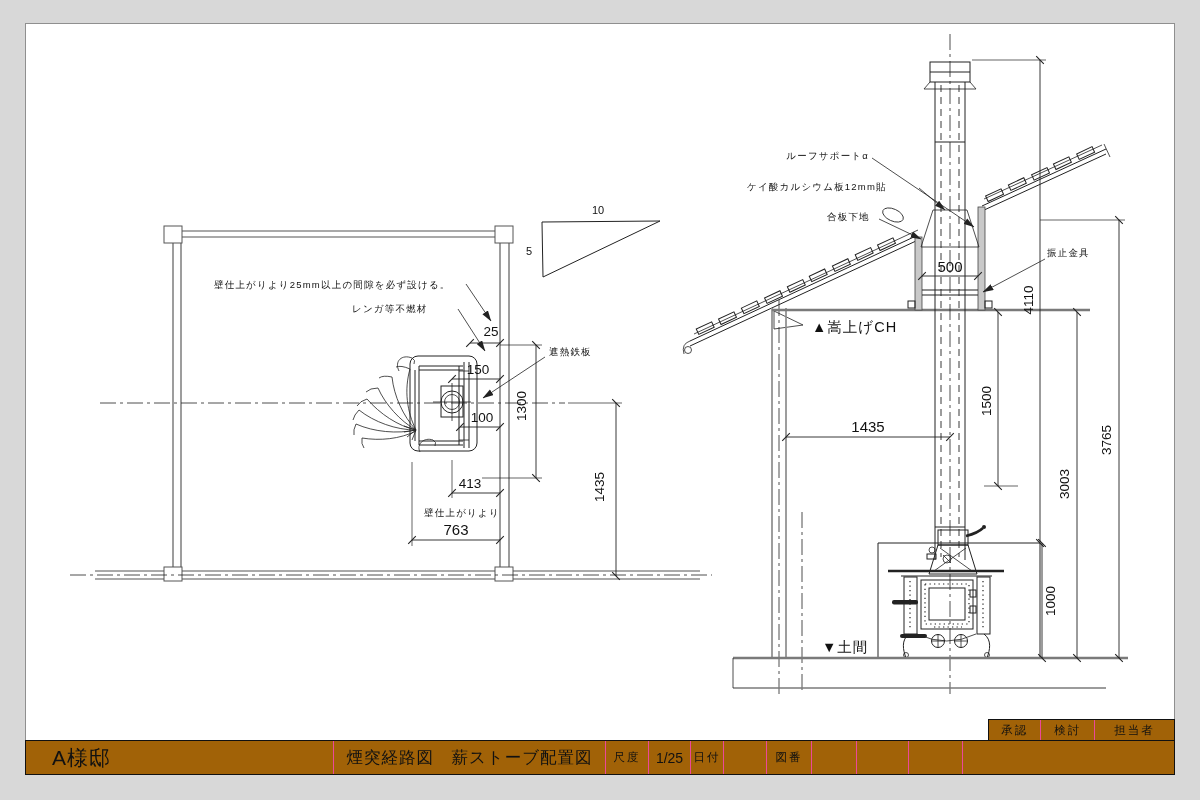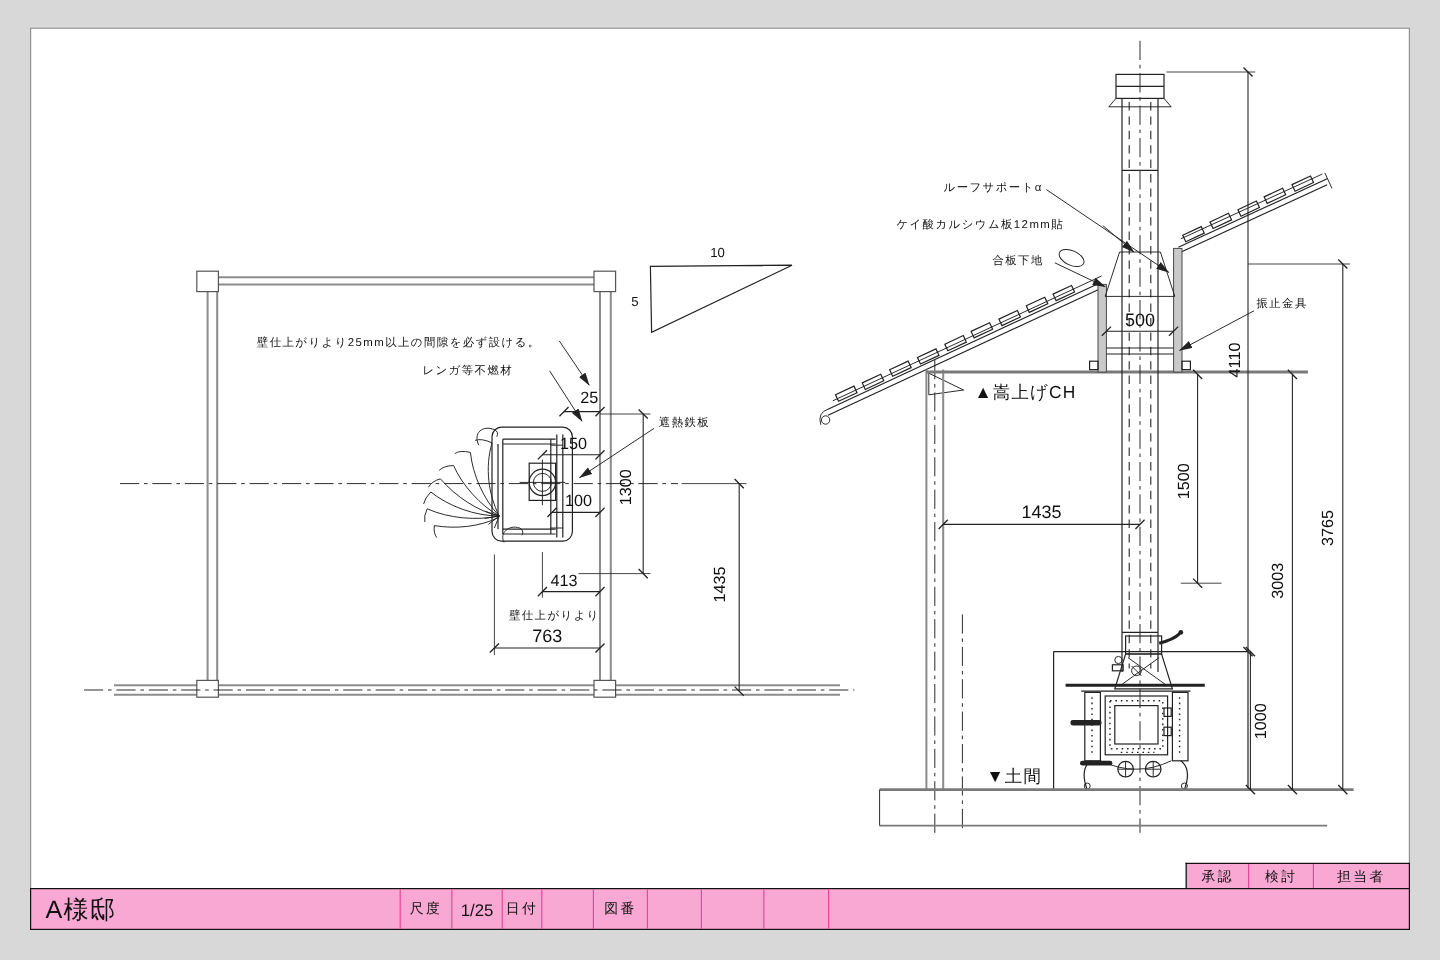--- a/index.html
+++ b/index.html
@@ -27,27 +27,27 @@
   .dots{stroke:#222;stroke-width:1.2;fill:none;stroke-dasharray:1.3 3.2;}
   .colsq{fill:#ffffff;stroke:#555;stroke-width:1;}
   .chase{fill:#c9c9c9;stroke:#444;stroke-width:0.8;}
   text.note{font-size:9.5px;letter-spacing:1.2px;}
   text.dimnum{font-size:13.5px;}
   text.dimlg{font-size:15px;}
   text.level{font-size:14.5px;letter-spacing:1px;}
   text.slopenum{font-size:11px;}
 
   
-  .tb-row{position:absolute;display:flex;box-sizing:border-box;background:#f9a8d4;z-index:5;}
+  .tb-row{position:absolute;display:flex;box-sizing:border-box;background:#a16207;z-index:5;}
   .tb-main{left:25px;top:740px;width:1150px;height:35px;border:1px solid #111;}
   .tb-approval{left:988px;top:719px;width:187px;height:22px;border:1px solid #111;border-bottom:none;}
   .tb-cell{box-sizing:border-box;border-left:1px solid #ec4899;display:flex;align-items:center;justify-content:center;
            font-size:11.5px;color:#111;letter-spacing:2px;white-space:nowrap;overflow:hidden;}
   .tb-cell:first-child{border-left:none;}
-  .tb-cell.big{font-size:21px;justify-content:flex-start;padding-left:12px;letter-spacing:1px;}
+  .tb-cell.big{font-size:21px;justify-content:flex-start;padding-left:26px;letter-spacing:1px;}
   .tb-cell.ttl{font-size:16.5px;letter-spacing:1px;}
   .tb-cell.val{font-size:14px;letter-spacing:0;}
 </style>
 </head>
 <body>
 
 <div class="sheet"></div>
 
 <svg class="drawing" viewBox="0 0 1200 800">
   <defs>
@@ -336,20 +336,21 @@
 </svg>
 
 <div class="tb-row tb-approval">
   <div class="tb-cell" style="width:52px">承認</div>
   <div class="tb-cell" style="width:54px">検討</div>
   <div class="tb-cell" style="width:81px">担当者</div>
 </div>
 
 <div class="tb-row tb-main">
   <div class="tb-cell big" style="width:307px">A様邸</div>
+  <div class="tb-cell ttl" style="width:272px">煙突経路図　薪ストーブ配置図</div>
   <div class="tb-cell" style="width:43px">尺度</div>
   <div class="tb-cell val" style="width:42px">1/25</div>
   <div class="tb-cell" style="width:33px">日付</div>
   <div class="tb-cell val" style="width:43px"></div>
   <div class="tb-cell" style="width:45px">図番</div>
   <div class="tb-cell val" style="width:45px"></div>
   <div class="tb-cell val" style="width:52px"></div>
   <div class="tb-cell val" style="width:54px"></div>
   <div class="tb-cell val" style="width:81px"></div>
 </div>

